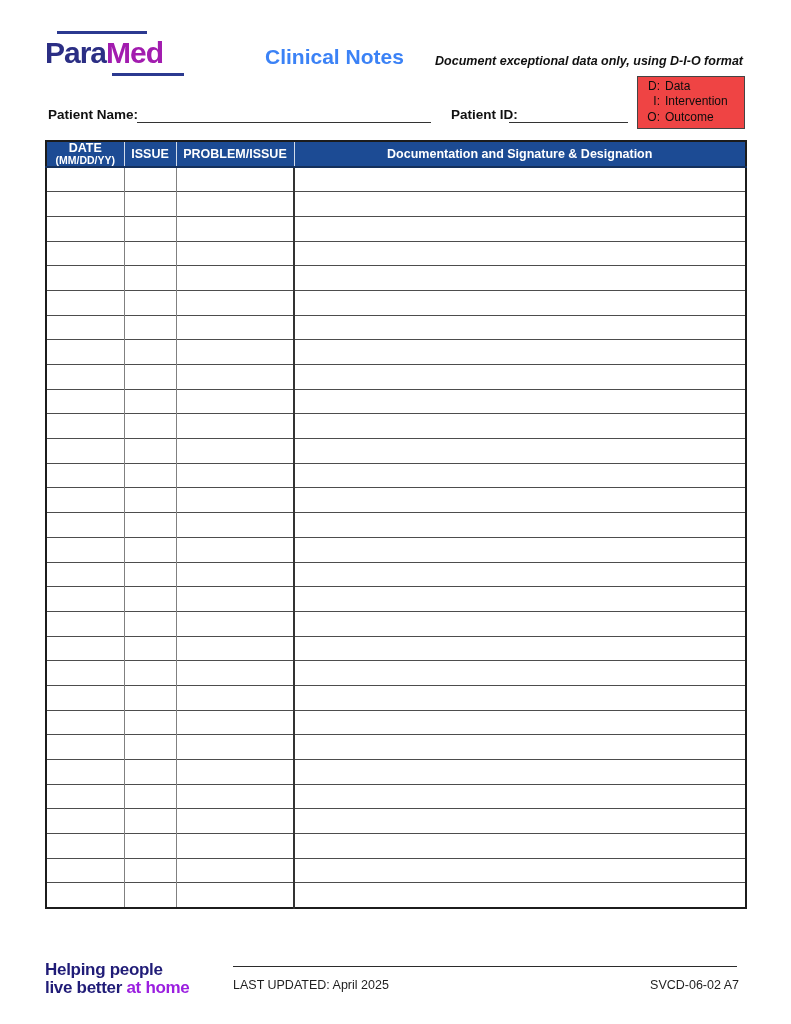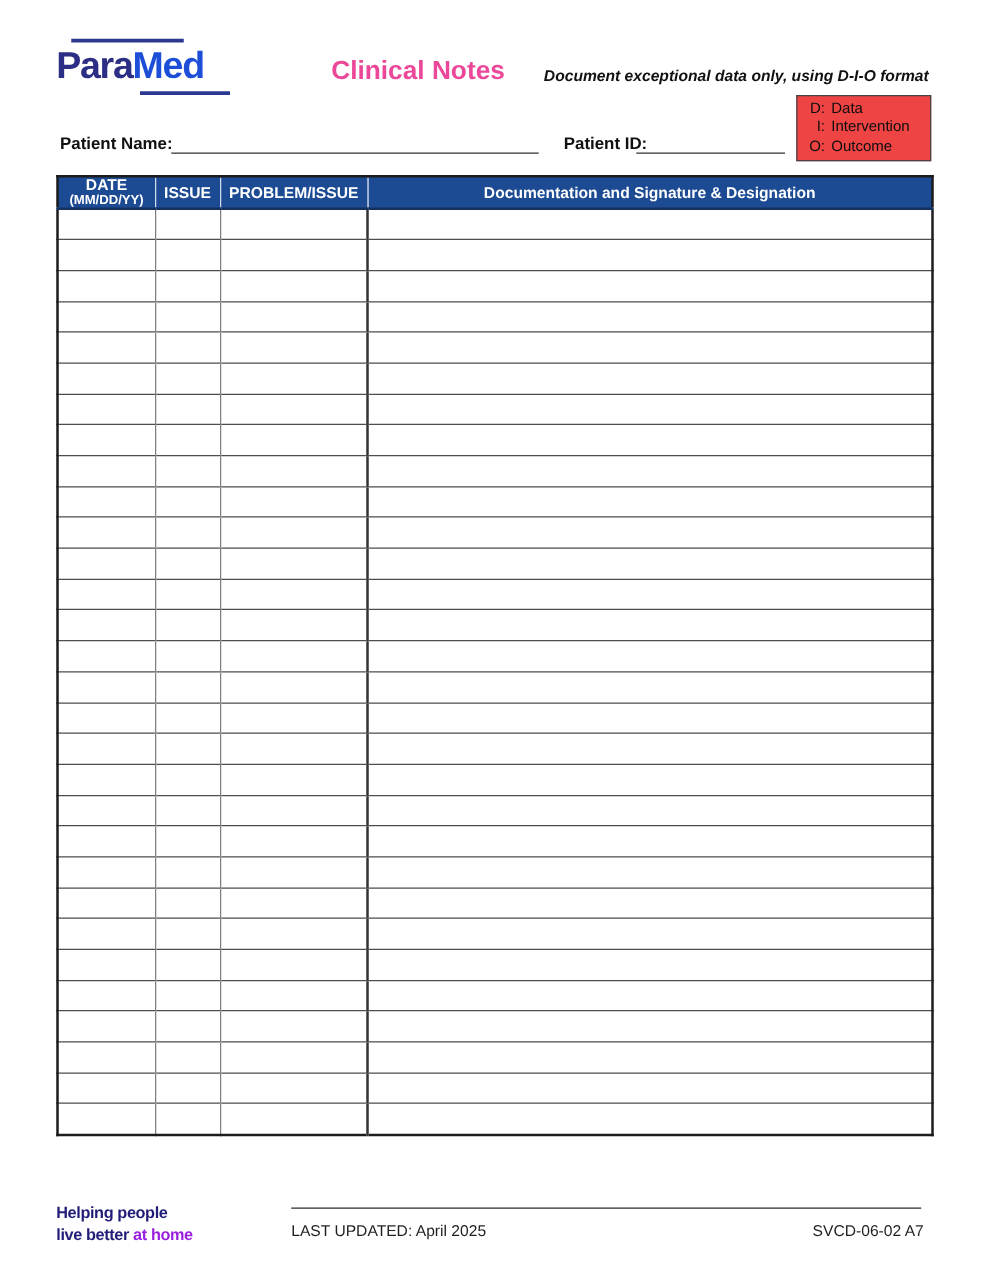--- a/index.html
+++ b/index.html
@@ -11,27 +11,27 @@
     background: #ffffff;
     font-family: "Liberation Sans", sans-serif;
     overflow: hidden;
   }
 
   
   .logo { position: absolute; left: 45px; top: 31px; width: 150px; }
   .logo-line-top { margin-left: 12px; width: 90px; height: 3px; background: #2B3990; }
   .logo-text { font-size: 30px; font-weight: bold; letter-spacing: -1px; line-height: 38px; }
   .logo-para { color: #2B2E84; }
-  .logo-med { color: #1d4ed8; }
+  .logo-med { color: #a21caf; }
   .logo-line-bottom { margin-left: 67px; width: 72px; height: 3px; background: #2B3990; margin-top: 1px; }
 
   
   .title {
     position: absolute; left: 265px; top: 45px;
-    font-size: 21px; font-weight: bold; color: #ec4899;
+    font-size: 21px; font-weight: bold; color: #3b82f6;
   }
   .subtitle {
     position: absolute; right: 48px; top: 54px;
     font-size: 12.5px; font-weight: bold; font-style: italic; color: #111;
   }
 
   
   .legend {
     position: absolute; left: 637px; top: 76px; width: 108px;
     background: #ef4444; border: 1.5px solid #444;
@@ -72,21 +72,21 @@
     border-right: 1px solid #808080;
     background: #ffffff;
     padding: 0;
   }
   .notes-table td:nth-child(3) { border-right: 2px solid #333; }
   .notes-table td:last-child { border-right: none; }
 
   
   .tagline {
     position: absolute; left: 45px; top: 961px;
-    font-size: 13px; font-weight: bold; line-height: 18px;
+    font-size: 17px; font-weight: bold; line-height: 18px;
     color: #201C77; letter-spacing: -0.3px;
   }
   .tagline .purple { color: #9B1FE0; }
   .footer-divider {
     position: absolute; left: 233px; top: 966px; width: 504px;
     border-top: 1.5px solid #2b2b2b;
   }
   .last-updated {
     position: absolute; left: 233px; top: 978px;
     font-size: 12.5px; color: #1f1f1f;

